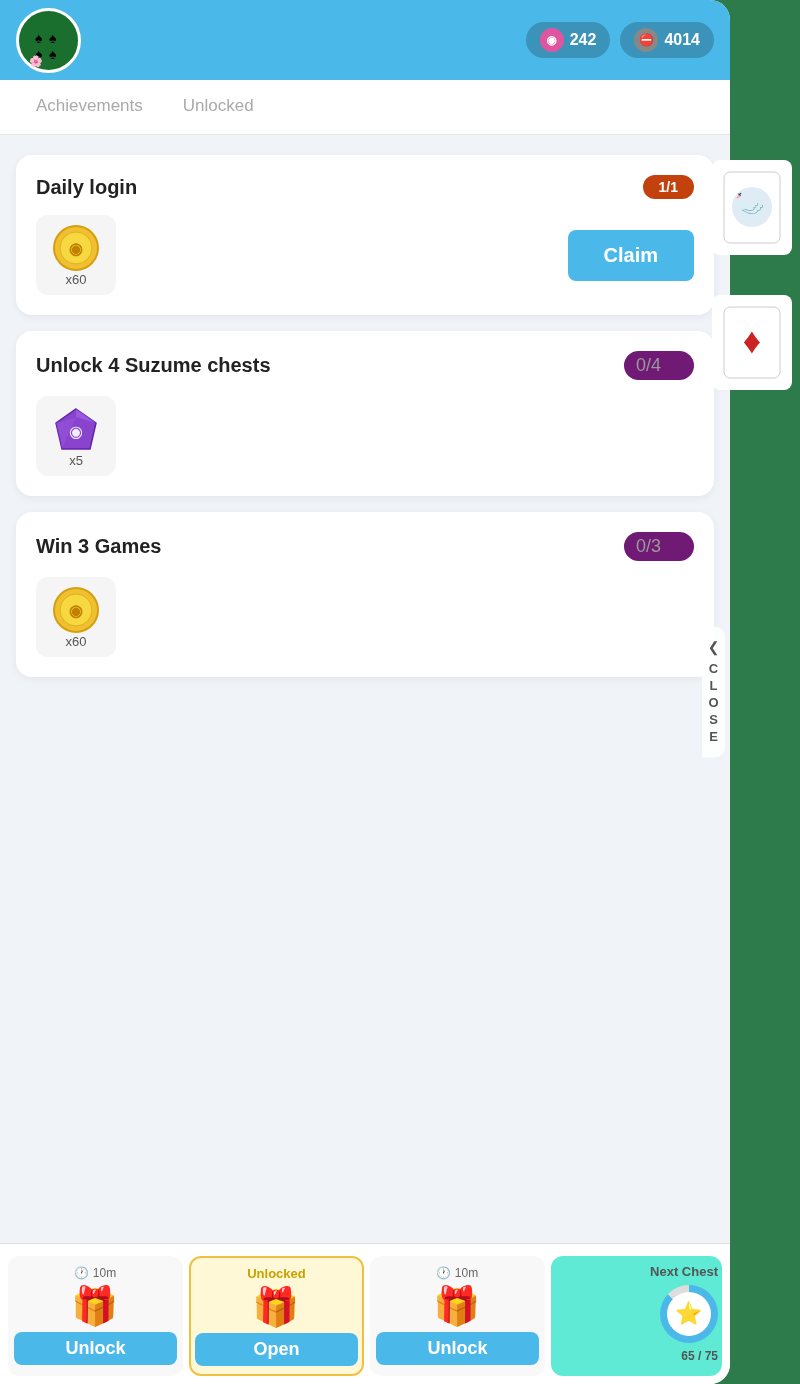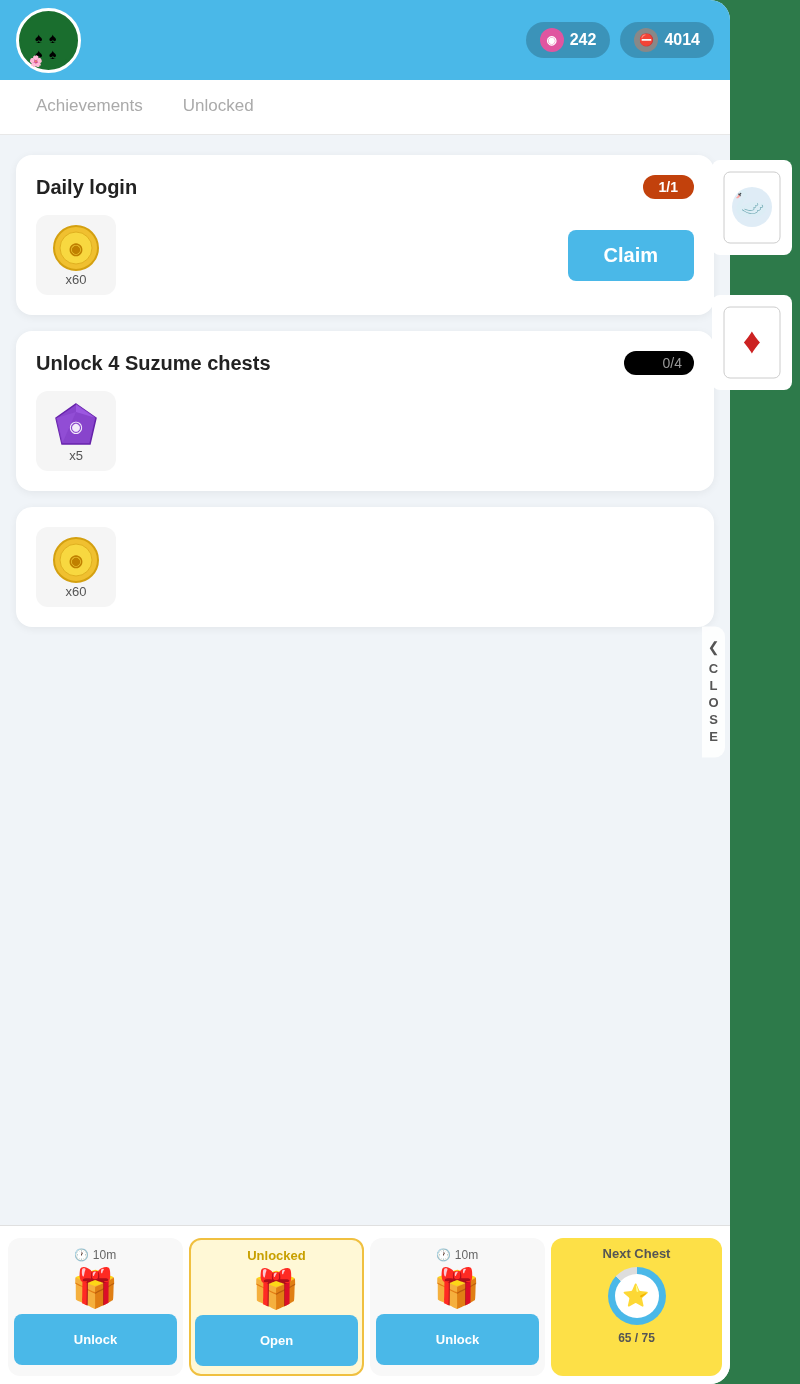--- a/index.html
+++ b/index.html
@@ -139,27 +139,27 @@
     .progress-badge {
       background: #c2410c;
       color: white;
       border-radius: 20px;
       padding: 4px 16px;
       font-size: 14px;
       font-weight: 600;
     }
 
     .progress-bar-bg {
-      background: #000000;
+      background: #701a75;
       border-radius: 20px;
       padding: 4px 12px;
-      font-size: 14px;
+      font-size: 18px;
       color: #999;
       min-width: 70px;
-      text-align: right;
+      text-align: left;
     }
 
     .claim-button {
       background: #4ab8e8;
       color: white;
       border: none;
       border-radius: 8px;
       padding: 14px 36px;
       font-size: 20px;
       font-weight: 700;
@@ -213,40 +213,40 @@
       display: flex;
       align-items: center;
       gap: 3px;
     }
 
     .chest-action-btn {
       background: #4ab8e8;
       color: white;
       border: none;
       border-radius: 8px;
-      padding: 18px 12px;
-      font-size: 13px;
+      padding: 6px 12px;
+      font-size: 18px;
       font-weight: 600;
       cursor: pointer;
       width: 100%;
     }
 
     .unlocked-label {
       font-size: 13px;
       font-weight: 700;
       color: #c8a000;
     }
 
     .next-chest-item {
       flex: 1;
       display: flex;
       flex-direction: column;
-      align-items: center;
+      align-items: flex-end;
       gap: 6px;
-      background: #fde047;
+      background: #5eead4;
       border-radius: 12px;
       padding: 8px 4px;
     }
 
     .next-chest-label {
       font-size: 13px;
       color: #555;
       font-weight: 600;
     }
 
@@ -373,20 +373,24 @@
             <polygon points="24,4 44,18 24,12" fill="#aa66ee" opacity="0.6"></polygon>
             <polygon points="4,18 24,12 10,44" fill="#9955dd" opacity="0.5"></polygon>
             <text x="24" y="32" text-anchor="middle" font-size="16" fill="white" opacity="0.9">◉</text>
           </svg>
           <span>x5</span>
         </div>
       </div>
     </div>
 
     <div class="card">
+      <div class="card-header">
+        <span class="card-title">Win 3 Games</span>
+        <span class="progress-bar-bg">0/3</span>
+      </div>
       <div style="display:flex;align-items:center;gap:12px;">
         <div class="reward-box">
           <svg width="48" height="48" viewBox="0 0 48 48">
             <circle cx="24" cy="24" r="22" fill="#f0c030" stroke="#d4a010" stroke-width="2"></circle>
             <circle cx="24" cy="24" r="16" fill="#f8d840" stroke="#e0b020" stroke-width="1"></circle>
             <text x="24" y="30" text-anchor="middle" font-size="16" fill="#c08000" font-weight="bold">◉</text>
           </svg>
           <span>x60</span>
         </div>
       </div>

